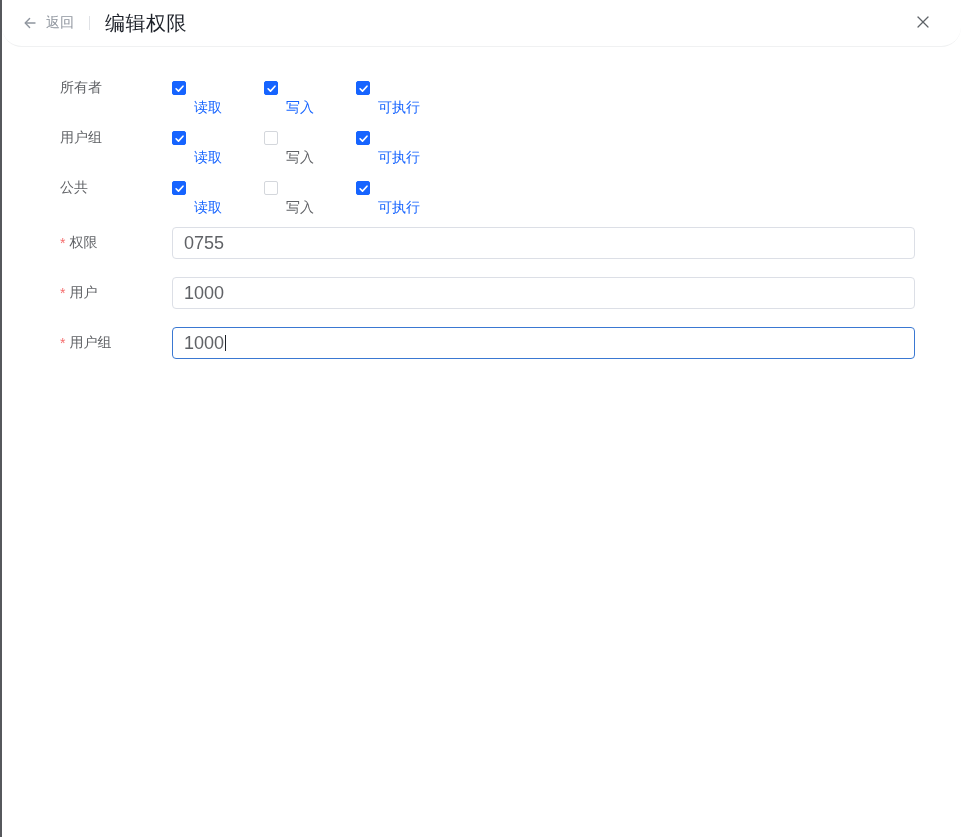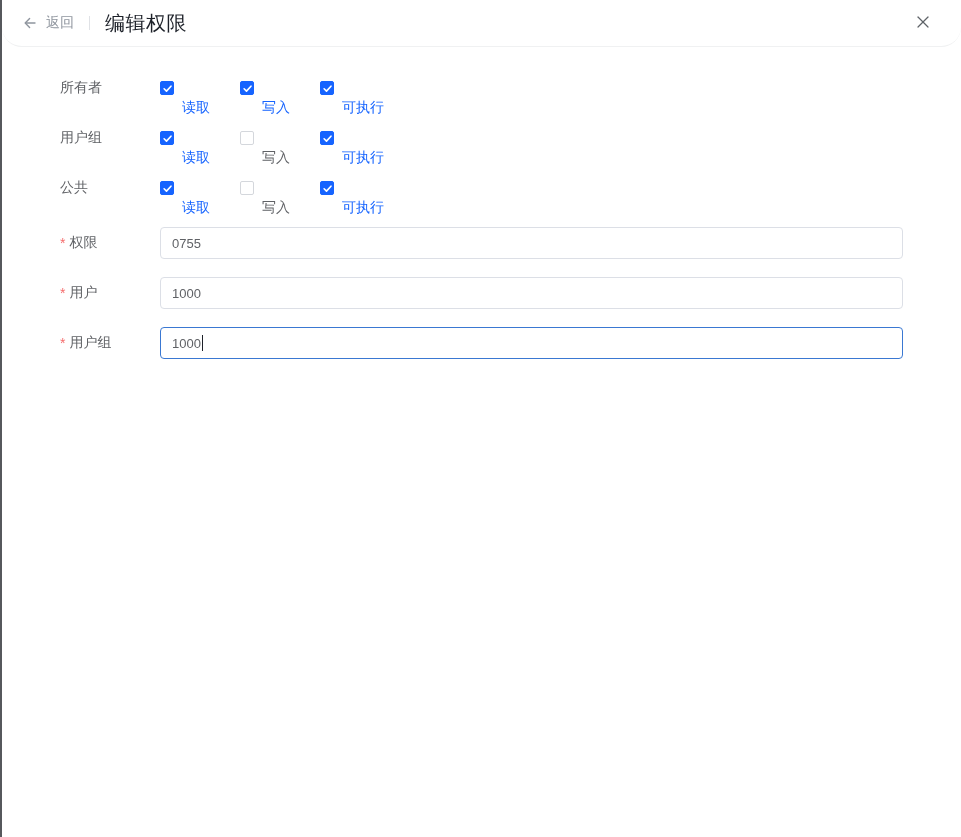--- a/index.html
+++ b/index.html
@@ -60,21 +60,21 @@
     right: 28px; top: 50%;
     transform: translateY(-50%);
     width: 20px; height: 20px;
     display: flex; align-items: center; justify-content: center;
     background: none; border: none; padding: 0;
     cursor: pointer;
   }
 
   
   .form { padding: 30px 0 0 58px; }
-  .row { display: flex; align-items: center; }
+  .row { display: flex; align-items: center; gap: 12px; }
   .form-label {
     width: 100px;
     flex-shrink: 0;
     font-size: 14px;
     color: #606266;
     display: inline-flex;
     align-items: center;
   }
   .asterisk { color: var(--danger); margin-right: 4px; font-size: 14px; }
 
@@ -112,21 +112,21 @@
   .field-row { margin-bottom: 18px; }
   .field-row.first { margin-top: 22px; }
   .text-input {
     width: 743px; height: 32px;
     border: 1px solid #dcdfe6;
     border-radius: 4px;
     background: #fff;
     padding: 0 11px;
     display: flex;
     align-items: center;
-    font-size: 13px;
+    font-size: 18px;
     color: #606266;
     cursor: text;
   }
   .text-input.focused { border-color: var(--focus-border); }
   .caret {
     display: none;
     width: 1px; height: 16px;
     background: #1d2129;
     margin-left: 1px;
     animation: blink 1s step-end infinite;

